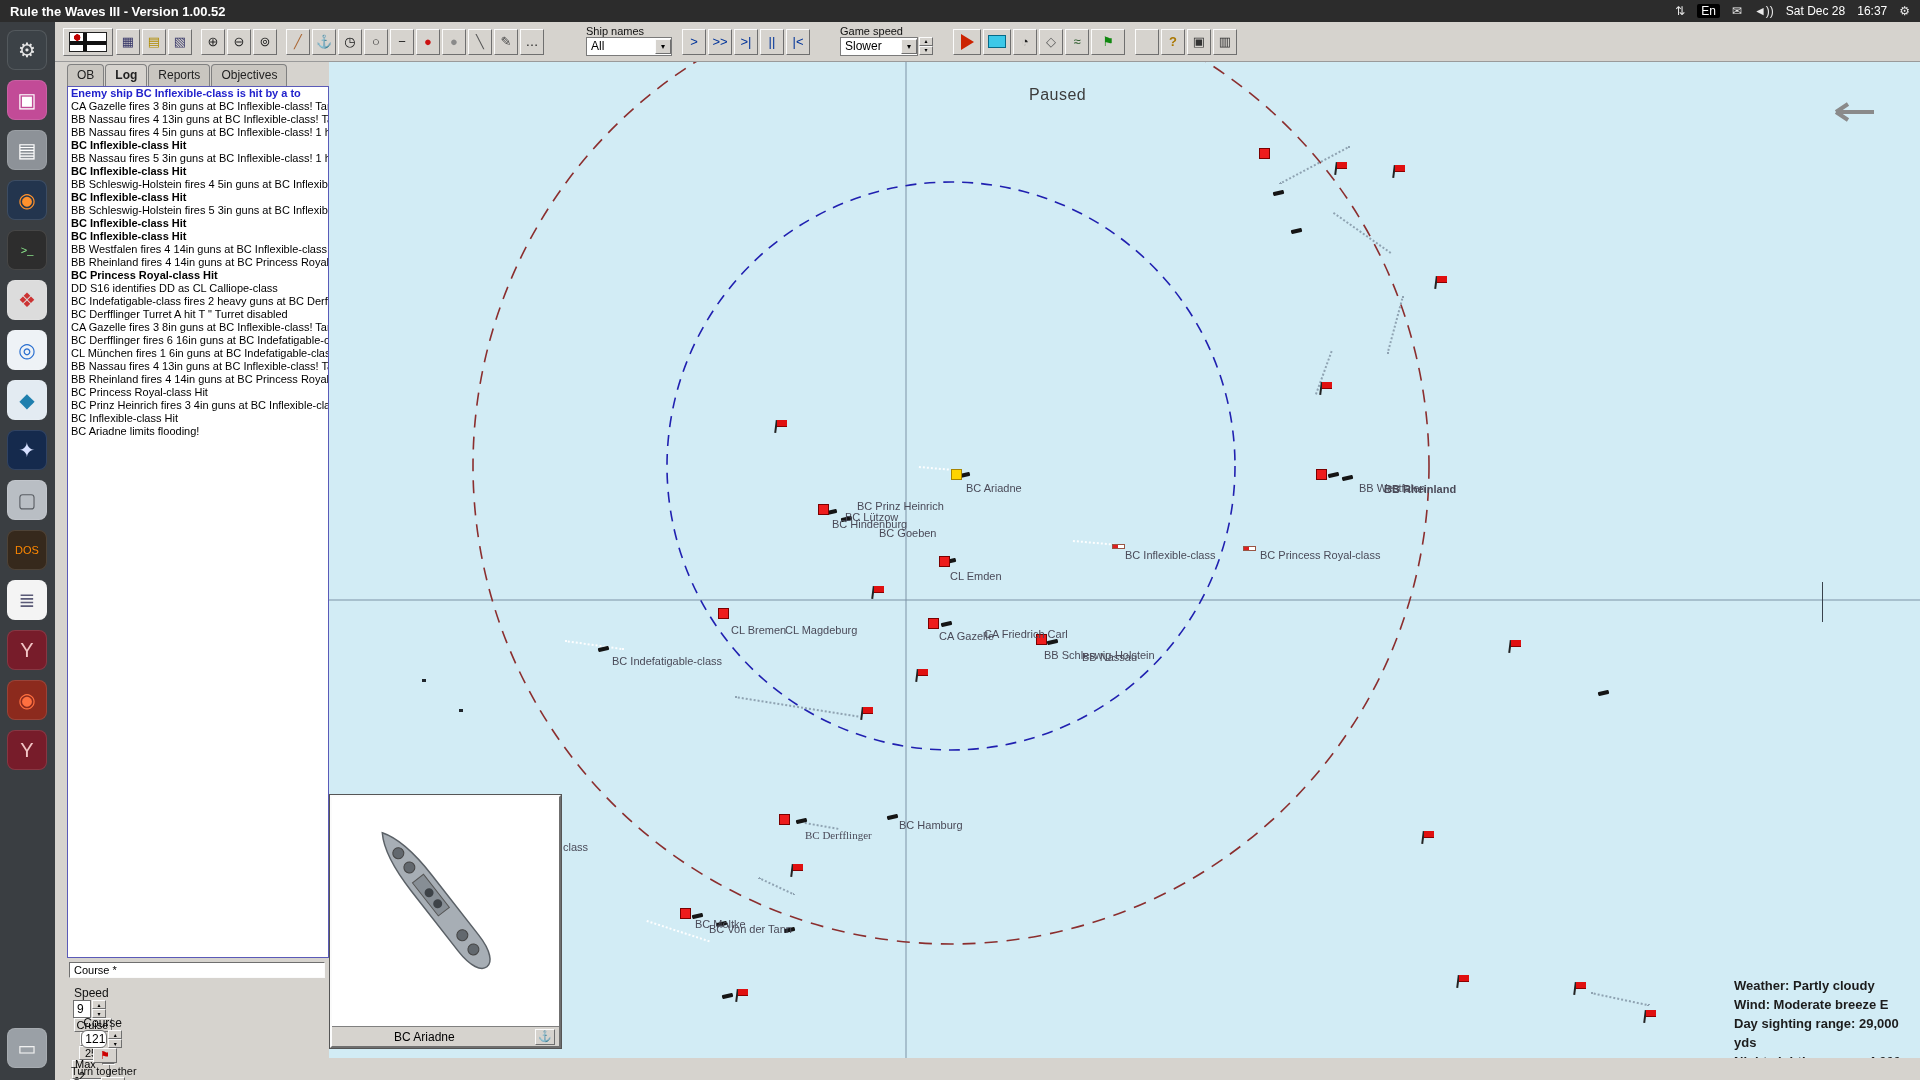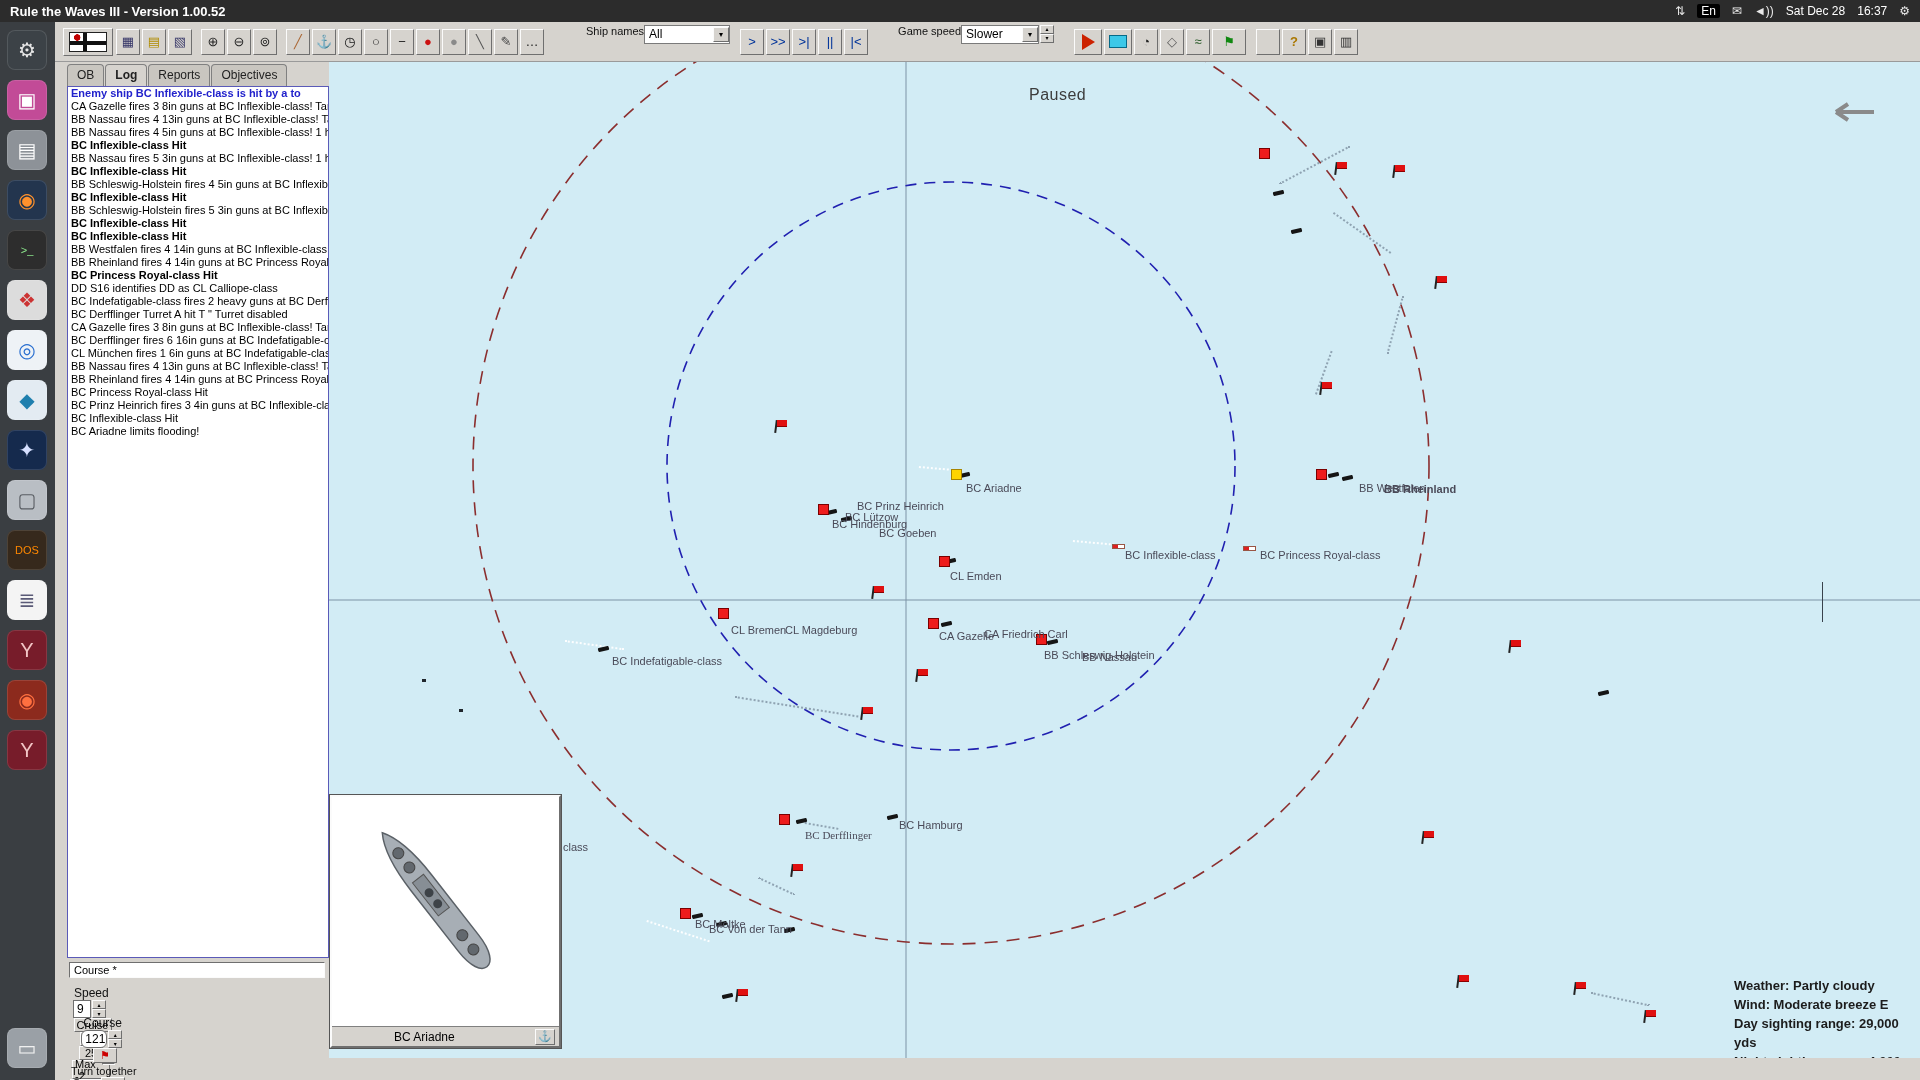--- a/index.html
+++ b/index.html
@@ -29,21 +29,21 @@
              border-bottom:1px solid #9a9a9a; display:flex; align-items:center; padding-left:8px; }
   .tb-btn { height:26px; width:24px; background:#d6d3ce; border:1px solid; border-color:#fbfbfb #6f6f6f #6f6f6f #fbfbfb;
             display:flex; align-items:center; justify-content:center; font-size:13px; margin-right:2px; cursor:pointer; padding:0; }
   .tb-sep { width:7px; height:26px; }
   .tb-flagbtn { height:28px; width:50px; background:#d6d3ce; border:1px solid; border-color:#fbfbfb #6f6f6f #6f6f6f #fbfbfb;
             display:flex; align-items:center; justify-content:center; margin-right:3px; cursor:pointer; }
   .ensign { width:38px; height:20px; border:1px solid #222; position:relative; overflow:hidden;
             background: radial-gradient(circle at 20% 25%, #c00000 0 3px, transparent 3.5px), #fff; }
   .ensign::before { content:""; position:absolute; left:0; top:8px; width:100%; height:4px; background:#111; }
   .ensign::after  { content:""; position:absolute; left:13px; top:0; width:4px; height:100%; background:#111; }
-  .tb-selwrap { display:flex; flex-direction:row; justify-content:flex-start; height:34px; }
+  .tb-selwrap { display:flex; flex-direction:column; justify-content:flex-start; height:34px; }
   .tb-sellabel { font-size:11px; color:#111; line-height:12px; }
   .tb-selrow { display:flex; }
   .selbox { height:19px; background:#fff; border:1px solid #7a7a7a; display:flex; align-items:center;
             font-size:12px; padding-left:4px; cursor:pointer; }
   .selarrow { margin-left:auto; width:16px; height:15px; background:#d6d3ce; border:1px solid;
               border-color:#fbfbfb #6f6f6f #6f6f6f #fbfbfb; font-size:8px; display:flex; align-items:center; justify-content:center; }
   .spincol { display:flex; flex-direction:column; margin-left:1px; }
   .spincol .sp { width:14px; height:9px; background:#d6d3ce; border:1px solid; border-color:#fbfbfb #6f6f6f #6f6f6f #fbfbfb;
                  font-size:6px; line-height:6px; display:flex; align-items:center; justify-content:center; cursor:pointer; }
   .tri-red { width:0; height:0; border-left:13px solid #cc2200; border-top:8px solid transparent; border-bottom:8px solid transparent; }

